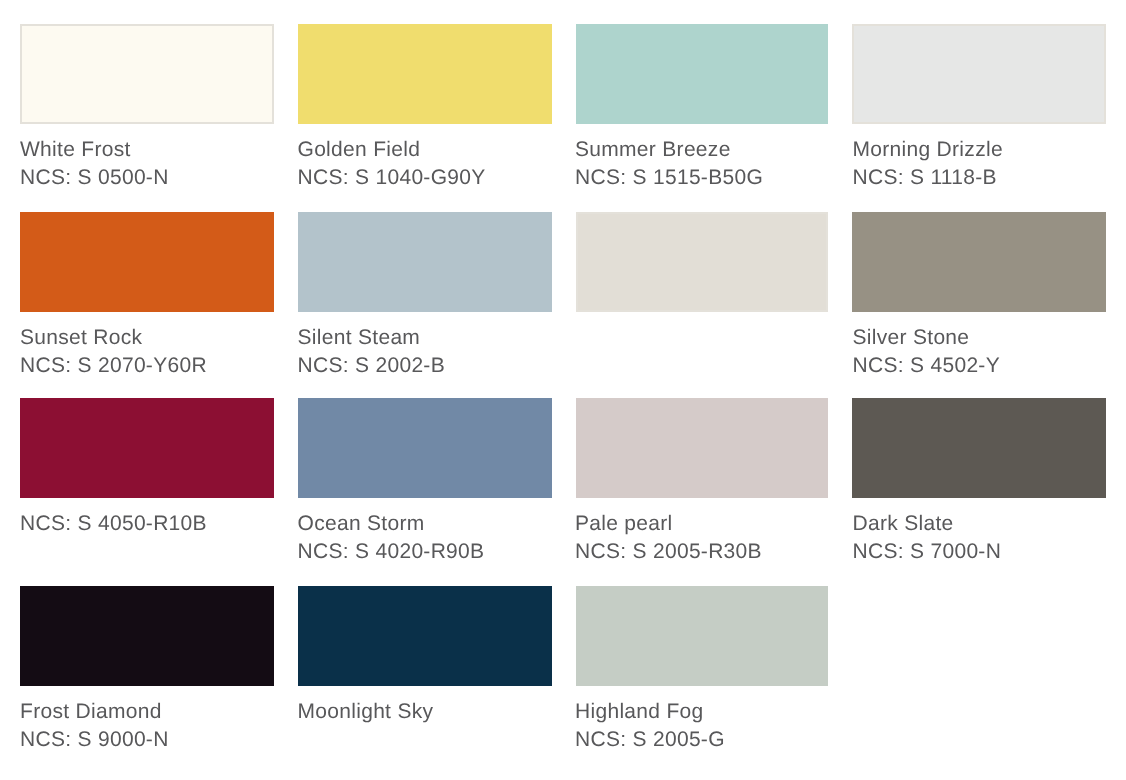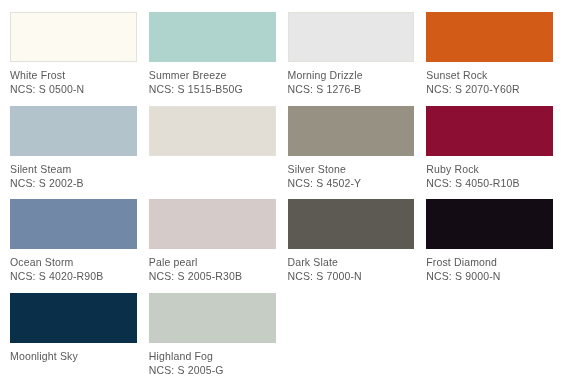--- a/index.html
+++ b/index.html
@@ -66,31 +66,38 @@
 
 <div id="palette-grid">
     <div class="swatch-cell">
       <div class="swatch-chip has-border" style="background-color: rgb(253, 250, 241);"></div>
       <div class="swatch-caption">
         <span class="swatch-name">White Frost</span>
         <span class="swatch-code">NCS: S 0500-N</span>
       </div>
     </div>
     <div class="swatch-cell">
+      <div class="swatch-chip" style="background-color: rgb(240, 221, 110);"></div>
+      <div class="swatch-caption">
+        <span class="swatch-name">Golden Field</span>
+        <span class="swatch-code">NCS: S 1040-G90Y</span>
+      </div>
+    </div>
+    <div class="swatch-cell">
       <div class="swatch-chip" style="background-color: rgb(174, 212, 205);"></div>
       <div class="swatch-caption">
         <span class="swatch-name">Summer Breeze</span>
         <span class="swatch-code">NCS: S 1515-B50G</span>
       </div>
     </div>
     <div class="swatch-cell">
       <div class="swatch-chip has-border" style="background-color: rgb(230, 231, 230);"></div>
       <div class="swatch-caption">
         <span class="swatch-name">Morning Drizzle</span>
-        <span class="swatch-code">NCS: S 1276-B</span>
+        <span class="swatch-code">NCS: S 1118-B</span>
       </div>
     </div>
     <div class="swatch-cell">
       <div class="swatch-chip" style="background-color: rgb(211, 91, 24);"></div>
       <div class="swatch-caption">
         <span class="swatch-name">Sunset Rock</span>
         <span class="swatch-code">NCS: S 2070-Y60R</span>
       </div>
     </div>
     <div class="swatch-cell">
@@ -106,21 +113,20 @@
     <div class="swatch-cell">
       <div class="swatch-chip" style="background-color: rgb(151, 145, 132);"></div>
       <div class="swatch-caption">
         <span class="swatch-name">Silver Stone</span>
         <span class="swatch-code">NCS: S 4502-Y</span>
       </div>
     </div>
     <div class="swatch-cell">
       <div class="swatch-chip" style="background-color: rgb(140, 15, 51);"></div>
       <div class="swatch-caption">
-        <span class="swatch-name">Ruby Rock</span>
         <span class="swatch-code">NCS: S 4050-R10B</span>
       </div>
     </div>
     <div class="swatch-cell">
       <div class="swatch-chip" style="background-color: rgb(113, 137, 166);"></div>
       <div class="swatch-caption">
         <span class="swatch-name">Ocean Storm</span>
         <span class="swatch-code">NCS: S 4020-R90B</span>
       </div>
     </div>

